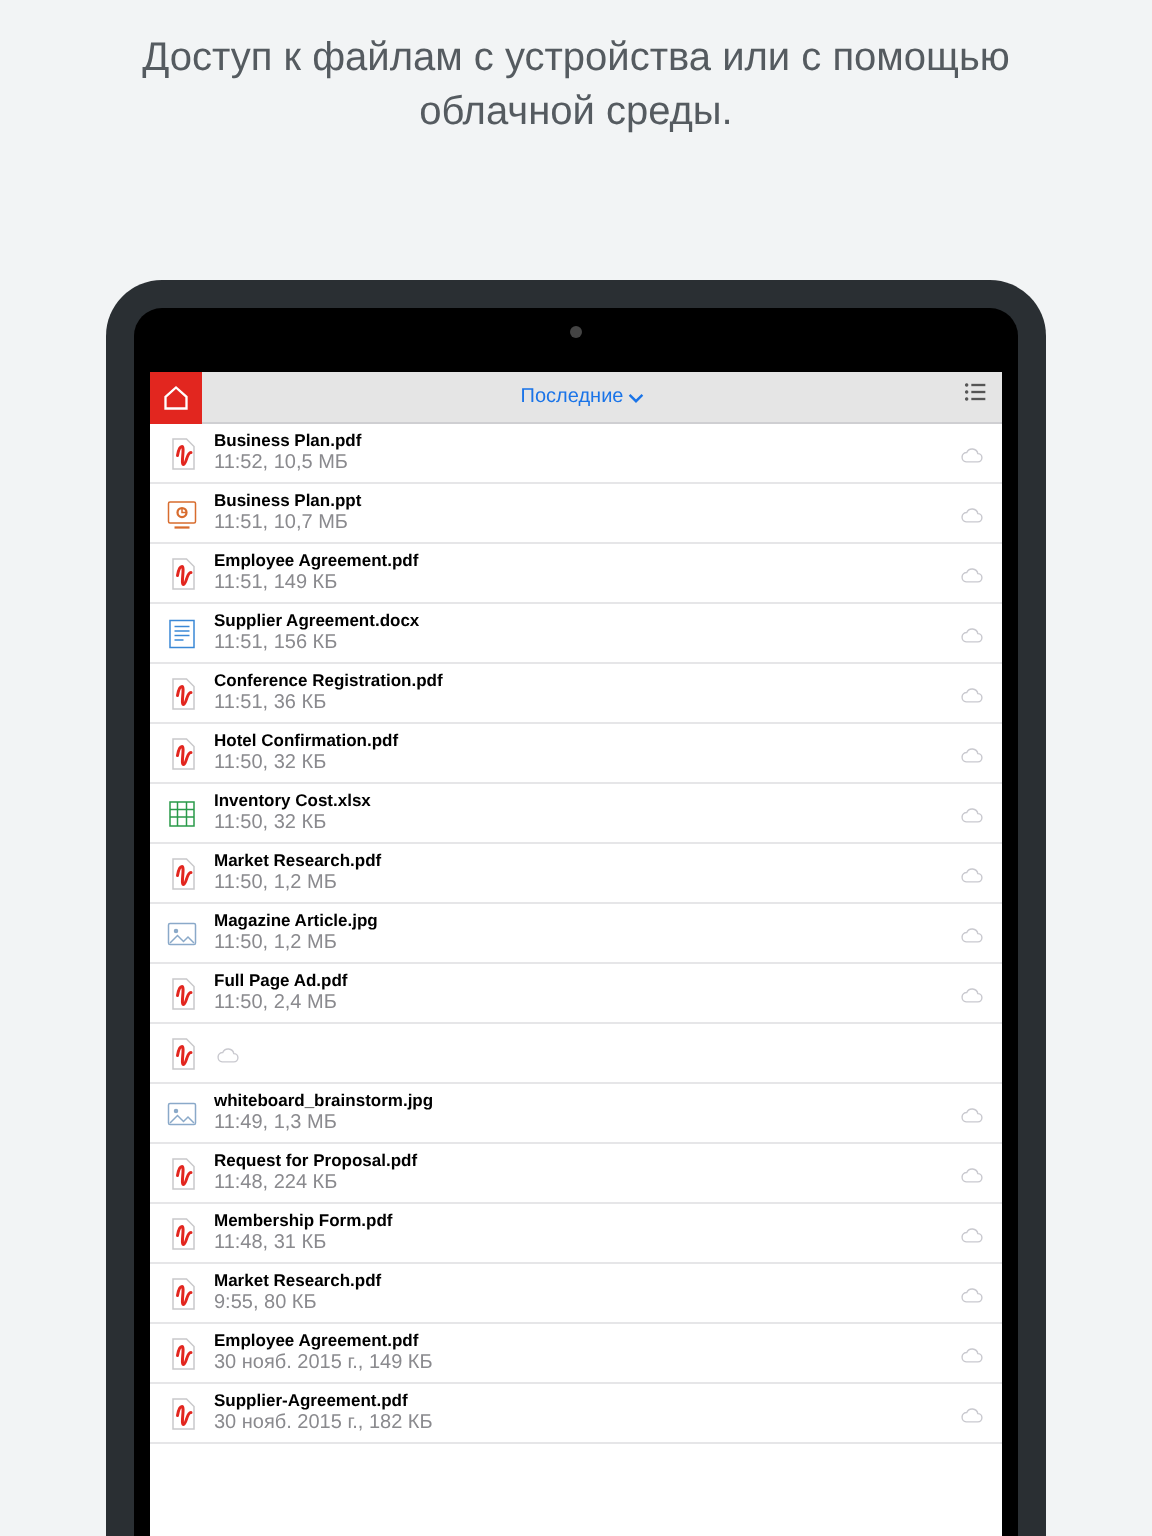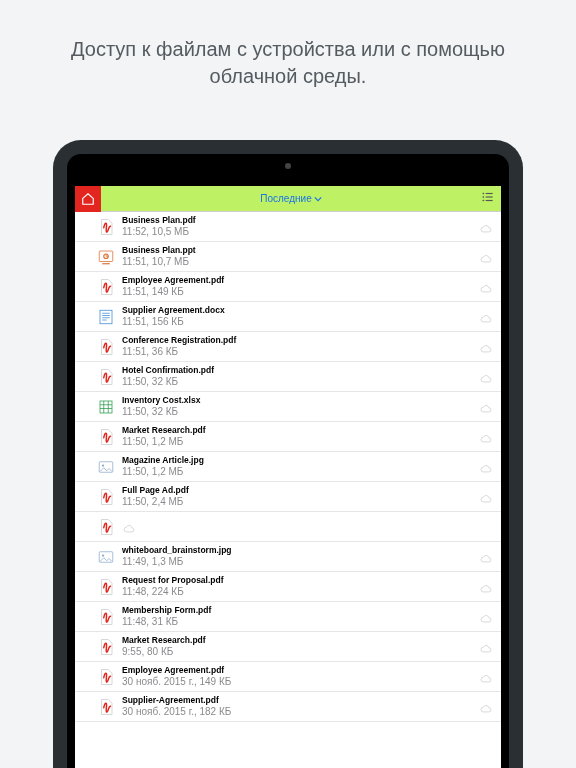--- a/index.html
+++ b/index.html
@@ -10,21 +10,21 @@
     font-family: -apple-system, "Helvetica Neue", Arial, sans-serif;
     overflow: hidden;
     position: relative;
   }
   .headline {
     text-align: center;
     color: #555b60;
     font-size: 20px;
     font-weight: 300;
     line-height: 1.35;
-    padding: 36px 40px 0 40px;
+    padding: 16px 40px 0 40px;
   }
   .device {
     position: absolute;
     top: 140px;
     left: 53px;
     width: 470px;
     height: 700px;
     background: #2a2f33;
     border-radius: 28px;
     padding: 14px;
@@ -48,21 +48,21 @@
   .screen {
     background: #fff;
     width: 100%;
     height: 100%;
     display: flex;
     flex-direction: column;
     overflow: hidden;
   }
   .navbar {
     height: 26px;
-    background: #bef264;
+    background: #e5e5e5;
     border-bottom: 1px solid #cfcfd2;
     display: flex;
     align-items: center;
     justify-content: space-between;
     padding: 0 6px 0 0;
     text-align: center;
   }
   .home-btn {
     width: 26px; height: 26px;
     background: #e2261f;
@@ -83,21 +83,21 @@
   .view-toggle svg { width: 14px; height: 14px; stroke:#555;}
   .list {
     flex: 1;
     overflow: hidden;
     background: #fff;
   }
   .row {
     display: flex;
     align-items: center;
     border-bottom: 1px solid #e6e6e8;
-    padding: 4px 8px 4px 21px;
+    padding: 4px 8px 4px 6px;
     height: 30px;
   }
   .row .icon {
     width: 20px; height: 20px;
     flex-shrink: 0;
     display: flex; align-items: center; justify-content: center;
     margin-right: 6px;
   }
   .row .icon svg { width: 18px; height: 18px; }
   .row .meta {

